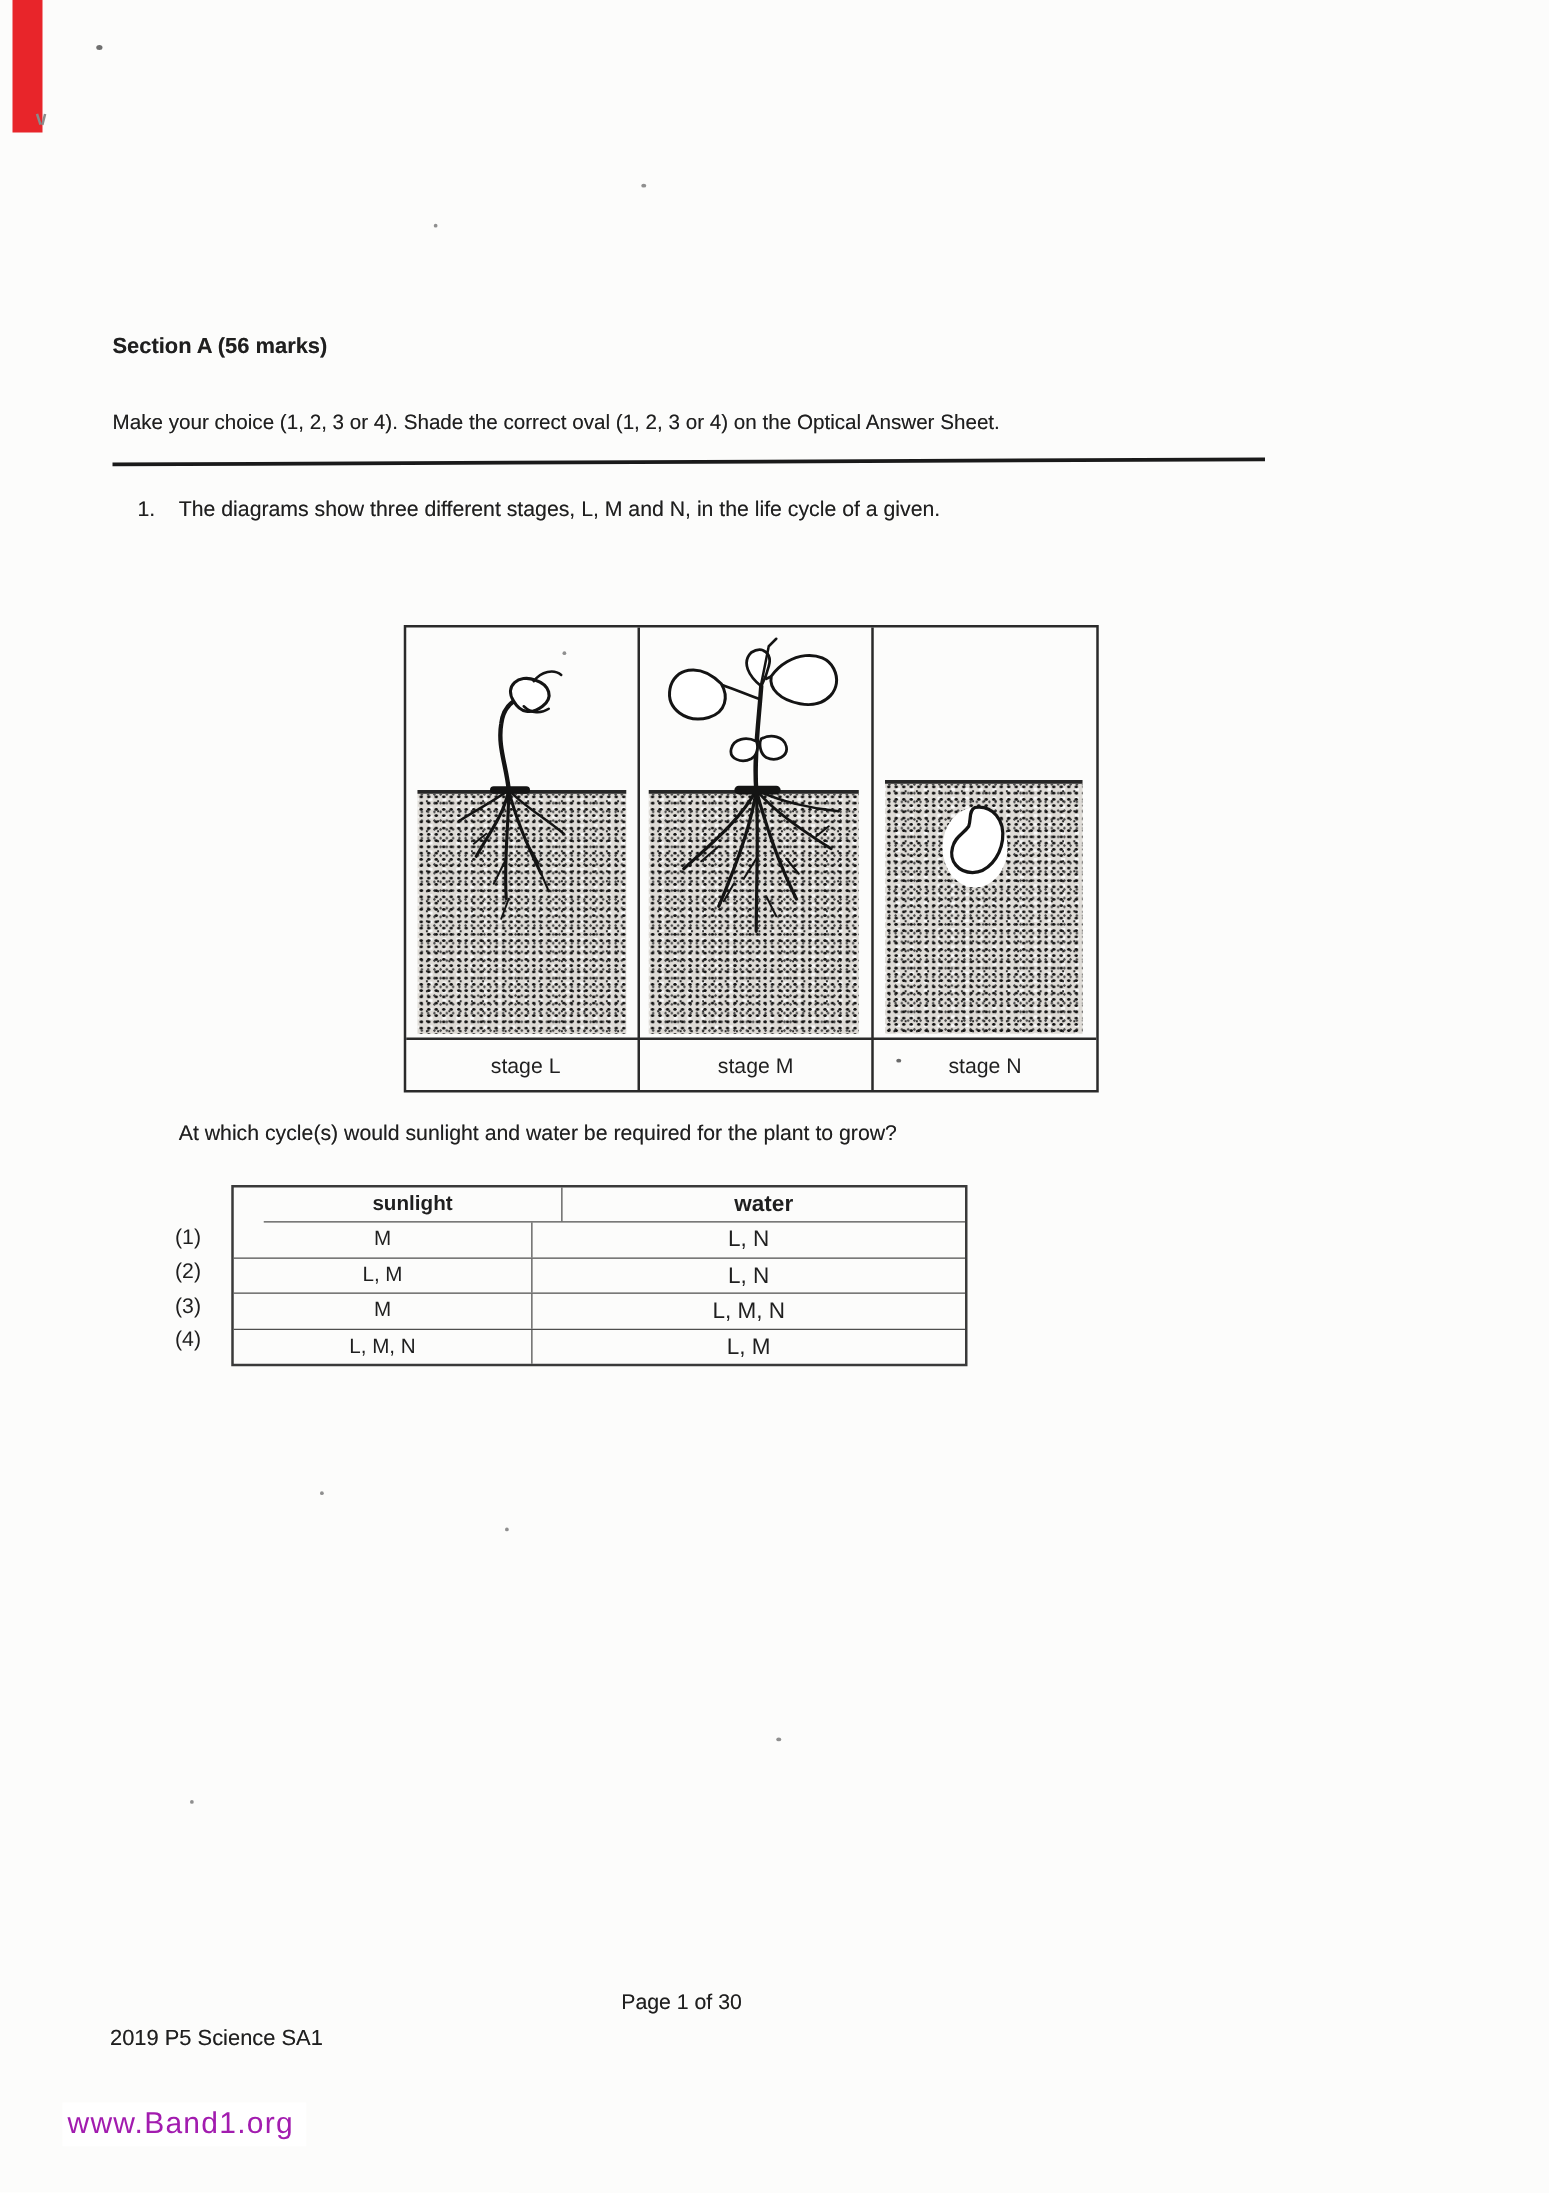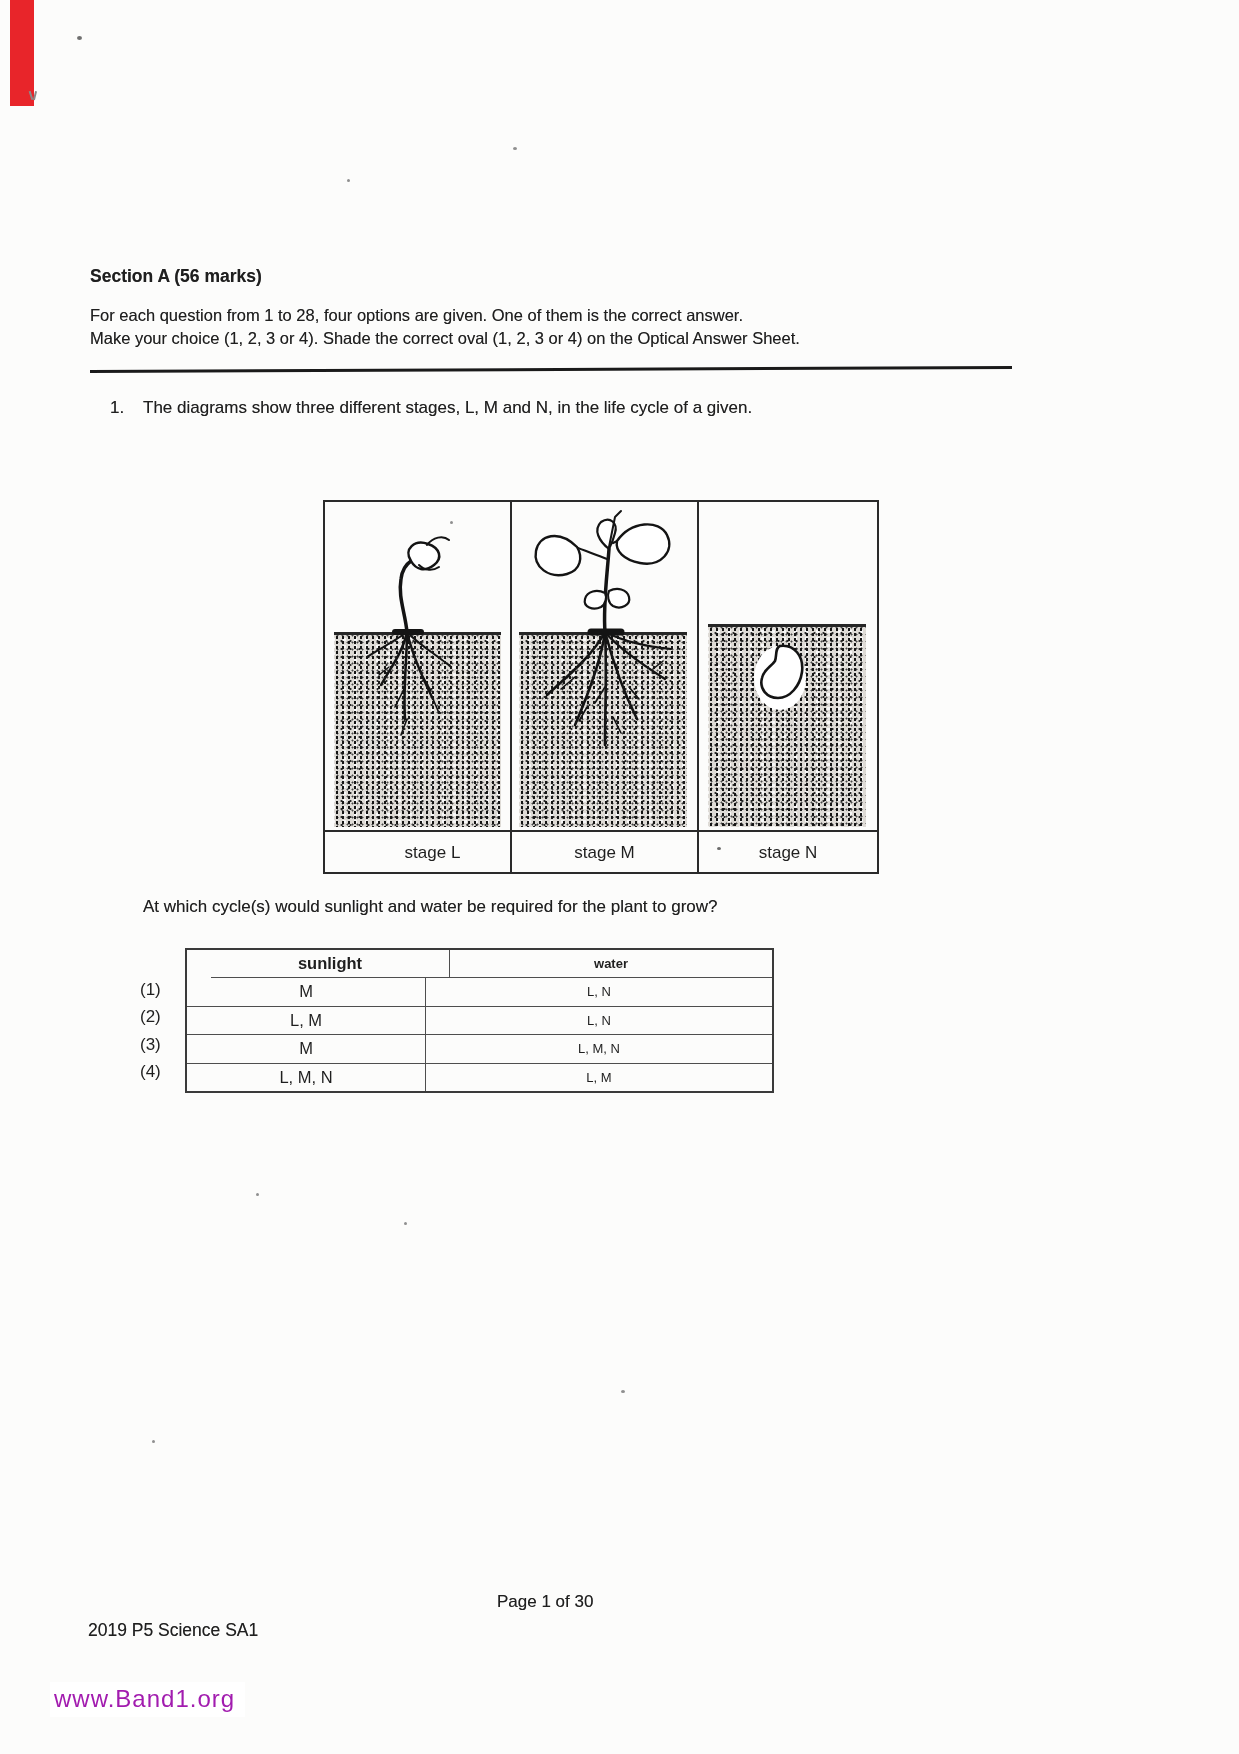--- a/index.html
+++ b/index.html
@@ -38,21 +38,21 @@
   }
   .stage-label{position:absolute;top:336px;height:30px;display:flex;align-items:center;justify-content:center;font-size:17px;}
   .plant-svg{position:absolute;}
 
   
   .answer-table{position:absolute;left:185px;top:948px;width:585px;border:2px solid #3a3a3a;background:#fcfcfb;}
   .t-row{display:flex;height:27.5px;border-bottom:1px solid #4e4e4e;}
   .t-row:last-child{border-bottom:none;}
   .t-row.header{height:27px;margin-left:24px;}
   .c1{width:238px;border-right:1px solid #4e4e4e;display:flex;align-items:center;justify-content:center;font-size:16.5px;}
-  .c2{flex:1;display:flex;align-items:center;justify-content:center;font-size:13px;}
+  .c2{flex:1;display:flex;align-items:center;justify-content:center;font-size:18px;}
   .opt-labels{position:absolute;left:140px;top:976px;}
   .opt-label{height:27.5px;display:flex;align-items:center;font-size:17px;}
 
   .speck{position:absolute;border-radius:50%;background:#8f8f8f;}
   .vmark{position:absolute;left:28px;top:88px;width:10px;height:12px;}
   .vmark:before,.vmark:after{content:"";position:absolute;background:#8a8a8a;width:1.5px;height:9px;bottom:0;}
   .vmark:before{left:2px;transform:rotate(-18deg);}
   .vmark:after{left:6px;transform:rotate(14deg);}
 
   .watermark{
@@ -74,21 +74,20 @@
   <div class="speck" style="left:347px;top:179px;width:3px;height:3px;"></div>
   <div class="speck" style="left:450px;top:521px;width:3px;height:3px;"></div>
   <div class="speck" style="left:717px;top:847px;width:4px;height:3px;background:#6a6a6a;"></div>
   <div class="speck" style="left:256px;top:1193px;width:3px;height:3px;"></div>
   <div class="speck" style="left:404px;top:1222px;width:3px;height:3px;"></div>
   <div class="speck" style="left:621px;top:1390px;width:4px;height:3px;"></div>
   <div class="speck" style="left:152px;top:1440px;width:3px;height:3px;"></div>
 
   <div class="txt bold" style="left:90px;top:266px;font-size:17.5px;">Section A (56 marks)</div>
 
-  <div class="txt" style="left:90px;top:306px;font-size:16.5px;">For each question from 1 to 28, four options are given. One of them is the correct answer.</div>
   <div class="txt" style="left:90px;top:329px;font-size:16.5px;text-align:center;">Make your choice (1, 2, 3 or 4). Shade the correct oval (1, 2, 3 or 4) on the Optical Answer Sheet.</div>
 
   <div class="rule"></div>
 
   <div class="txt" style="left:110px;top:398px;font-size:17px;">1.</div>
   <div class="txt" style="left:143px;top:398px;font-size:17px;">The diagrams show three different stages, L, M and N, in the life cycle of a given.</div>
 
   <div class="diagram-box">
     <div class="vdiv" style="left:185px;"></div>
     <div class="vdiv" style="left:372px;"></div>
@@ -134,21 +133,21 @@
         <path d="M62,180 L48,192 M92,190 L82,206 M116,190 L126,202 M74,210 L66,224 M100,220 L108,236 M140,172 L150,164" stroke-width="1.6"></path>
         <path d="M78,135 L108,135" stroke-width="7"></path>
       </g>
     </svg>
 
     <svg class="plant-svg" style="left:425px;top:136px;" width="58" height="74" viewBox="0 0 58 74">
       <ellipse cx="30" cy="40" rx="26" ry="32" fill="#ffffff"></ellipse>
       <path d="M30,8 C44,6 54,18 52,34 C50,48 40,60 28,60 C17,60 9,51 12,40 C14,31 21,29 25,23 C27,17 25,10 30,8 Z" fill="#ffffff" stroke="#141414" stroke-width="2.6"></path>
     </svg>
 
-    <div class="stage-label" style="left:16px;width:183px;">stage L</div>
+    <div class="stage-label" style="left:4px;width:183px;">stage L</div>
     <div class="stage-label" style="left:187px;width:185px;">stage M</div>
     <div class="stage-label" style="left:374px;width:178px;">stage N</div>
   </div>
 
   <div class="txt" style="left:143px;top:897px;font-size:17px;">At which cycle(s) would sunlight and water be required for the plant to grow?</div>
 
   <div class="answer-table">
     <div class="t-row header">
       <div class="c1 bold">sunlight</div>
       <div class="c2 bold">water</div>

